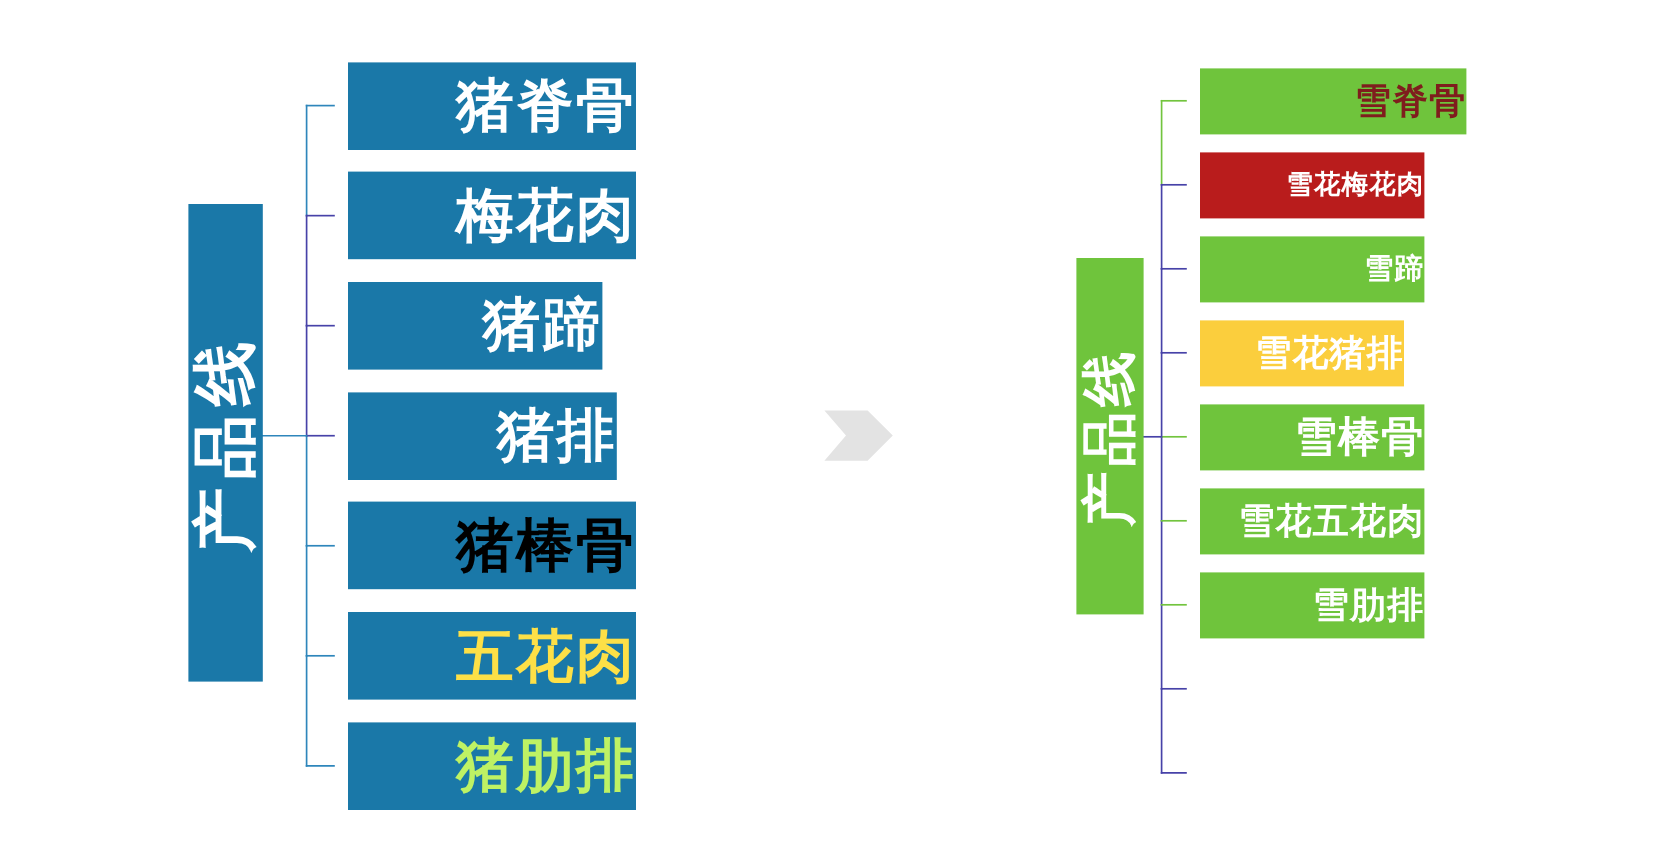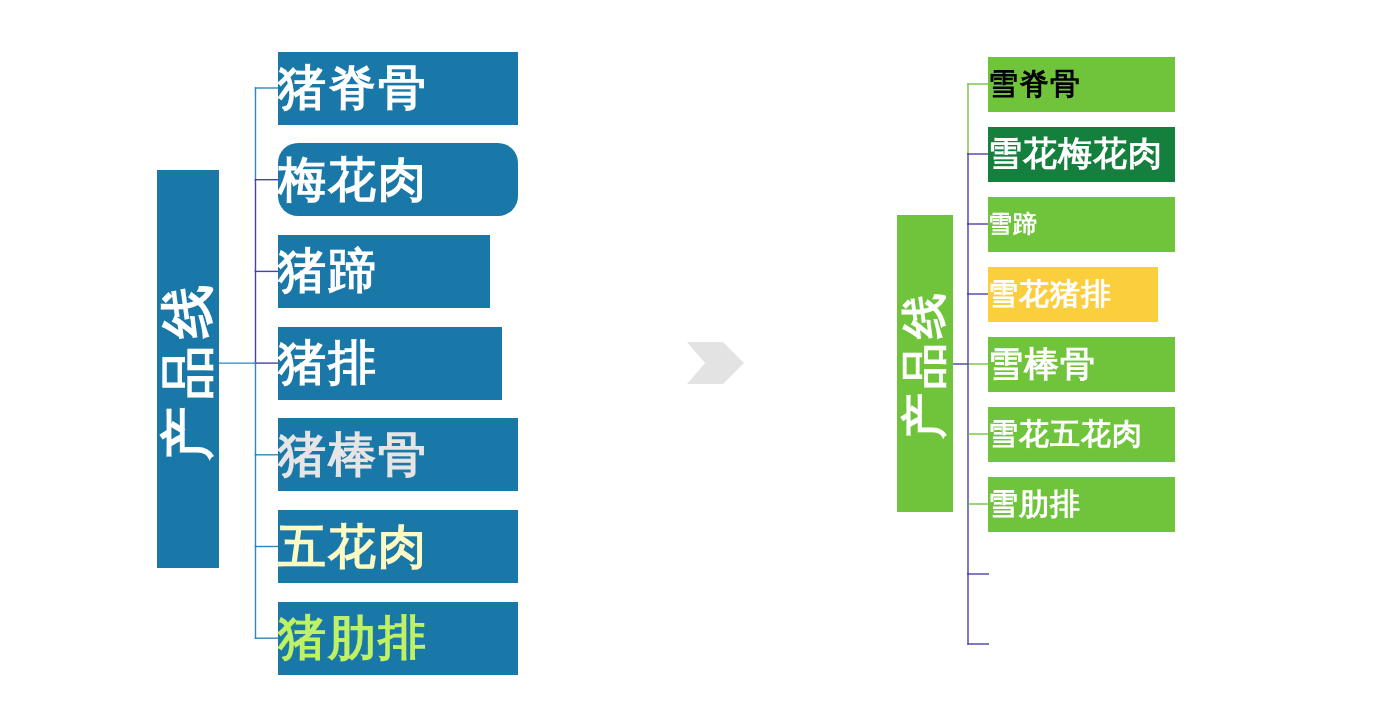--- a/index.html
+++ b/index.html
@@ -11,25 +11,26 @@
     background: #ffffff;
     overflow: hidden;
   }
   .tree-layer { position: absolute; left: 0; top: 0; width: 100%; height: 100%; }
   #connectors, #arrow-svg { position: absolute; pointer-events: none; }
   #connectors { left: 0; top: 0; }
   .node-box {
     position: absolute;
     display: flex;
     align-items: center;
-    justify-content: flex-start;
+    justify-content: flex-end;
     color: #ffffff;
     font-weight: bold;
     box-sizing: border-box;
     white-space: nowrap;
+    margin-left: 12px;
   }
   .root-box { position: absolute; }
   .vlabel {
     position: absolute;
     left: 50%;
     top: 50%;
     transform: translate(-50%, -50%) rotate(-90deg);
     white-space: nowrap;
     color: #ffffff;
     font-weight: bold;
@@ -74,47 +75,47 @@
       <line x1="952" y1="364" x2="968.7" y2="364" stroke="#4742a8" stroke-width="1.4"></line>
     </svg>
 
   <div id="left-tree" class="tree-layer">
       <div class="root-box" style="left: 157px; top: 170px; width: 62px; height: 398px; background: rgb(26, 120, 168);">
         <span class="vlabel" style="font-size: 54px; letter-spacing: 7px; color: rgb(255, 255, 255);">产品线</span>
       </div>
       <div class="node-box" style="left: 278px; top: 51.5px; width: 240px; height: 73px; background: rgb(26, 120, 168); font-size: 48px; letter-spacing: 2px; color: rgb(255, 255, 255);">
         <span>猪脊骨</span>
       </div>
-      <div class="node-box" style="left: 278px; top: 143.2px; width: 240px; height: 73px; background: rgb(26, 120, 168); font-size: 48px; letter-spacing: 2px; color: rgb(255, 255, 255); border-radius: 20px;">
+      <div class="node-box" style="left: 278px; top: 143.2px; width: 240px; height: 73px; background: rgb(26, 120, 168); font-size: 48px; letter-spacing: 2px; color: rgb(255, 255, 255);">
         <span>梅花肉</span>
       </div>
       <div class="node-box" style="left: 278px; top: 234.9px; width: 212px; height: 73px; background: rgb(26, 120, 168); font-size: 48px; letter-spacing: 2px; color: rgb(255, 255, 255);">
         <span>猪蹄</span>
       </div>
       <div class="node-box" style="left: 278px; top: 326.6px; width: 224px; height: 73px; background: rgb(26, 120, 168); font-size: 48px; letter-spacing: 2px; color: rgb(255, 255, 255);">
         <span>猪排</span>
       </div>
-      <div class="node-box" style="left: 278px; top: 418.3px; width: 240px; height: 73px; background: rgb(26, 120, 168); font-size: 48px; letter-spacing: 2px; color: #e5e5e5;">
+      <div class="node-box" style="left: 278px; top: 418.3px; width: 240px; height: 73px; background: rgb(26, 120, 168); font-size: 48px; letter-spacing: 2px; color: #000000;">
         <span>猪棒骨</span>
       </div>
-      <div class="node-box" style="left: 278px; top: 510px; width: 240px; height: 73px; background: rgb(26, 120, 168); font-size: 48px; letter-spacing: 2px; color: #fef9c3;">
+      <div class="node-box" style="left: 278px; top: 510px; width: 240px; height: 73px; background: rgb(26, 120, 168); font-size: 48px; letter-spacing: 2px; color: #fde047;">
         <span>五花肉</span>
       </div>
       <div class="node-box" style="left: 278px; top: 601.7px; width: 240px; height: 73px; background: rgb(26, 120, 168); font-size: 48px; letter-spacing: 2px; color: #bef264;">
         <span>猪肋排</span>
       </div>
     </div>
   <div id="right-tree" class="tree-layer">
       <div class="root-box" style="left: 897px; top: 215px; width: 56px; height: 297px; background: rgb(111, 196, 60);">
         <span class="vlabel" style="font-size: 46px; letter-spacing: 4px; color: rgb(255, 255, 255);">产品线</span>
       </div>
-      <div class="node-box" style="left: 988px; top: 56.5px; width: 187px; height: 55px; background: rgb(111, 196, 60); font-size: 30px; letter-spacing: 1px; color: #000000;">
+      <div class="node-box" style="left: 988px; top: 56.5px; width: 222px; height: 55px; background: rgb(111, 196, 60); font-size: 30px; letter-spacing: 1px; color: #7f1d1d;">
         <span>雪脊骨</span>
       </div>
-      <div class="node-box" style="left: 988px; top: 126.5px; width: 187px; height: 55px; background: #15803d; font-size: 34px; letter-spacing: 1px; color: rgb(255, 255, 255);">
+      <div class="node-box" style="left: 988px; top: 126.5px; width: 187px; height: 55px; background: #b91c1c; font-size: 22px; letter-spacing: 1px; color: rgb(255, 255, 255);">
         <span>雪花梅花肉</span>
       </div>
       <div class="node-box" style="left: 988px; top: 196.5px; width: 187px; height: 55px; background: rgb(111, 196, 60); font-size: 24px; letter-spacing: 1px; color: rgb(255, 255, 255);">
         <span>雪蹄</span>
       </div>
       <div class="node-box" style="left: 988px; top: 266.5px; width: 170px; height: 55px; background: rgb(251, 206, 61); font-size: 30px; letter-spacing: 1px; color: rgb(255, 255, 255);">
         <span>雪花猪排</span>
       </div>
       <div class="node-box" style="left: 988px; top: 336.5px; width: 187px; height: 55px; background: rgb(111, 196, 60); font-size: 35px; letter-spacing: 1px; color: rgb(255, 255, 255);">
         <span>雪棒骨</span>

